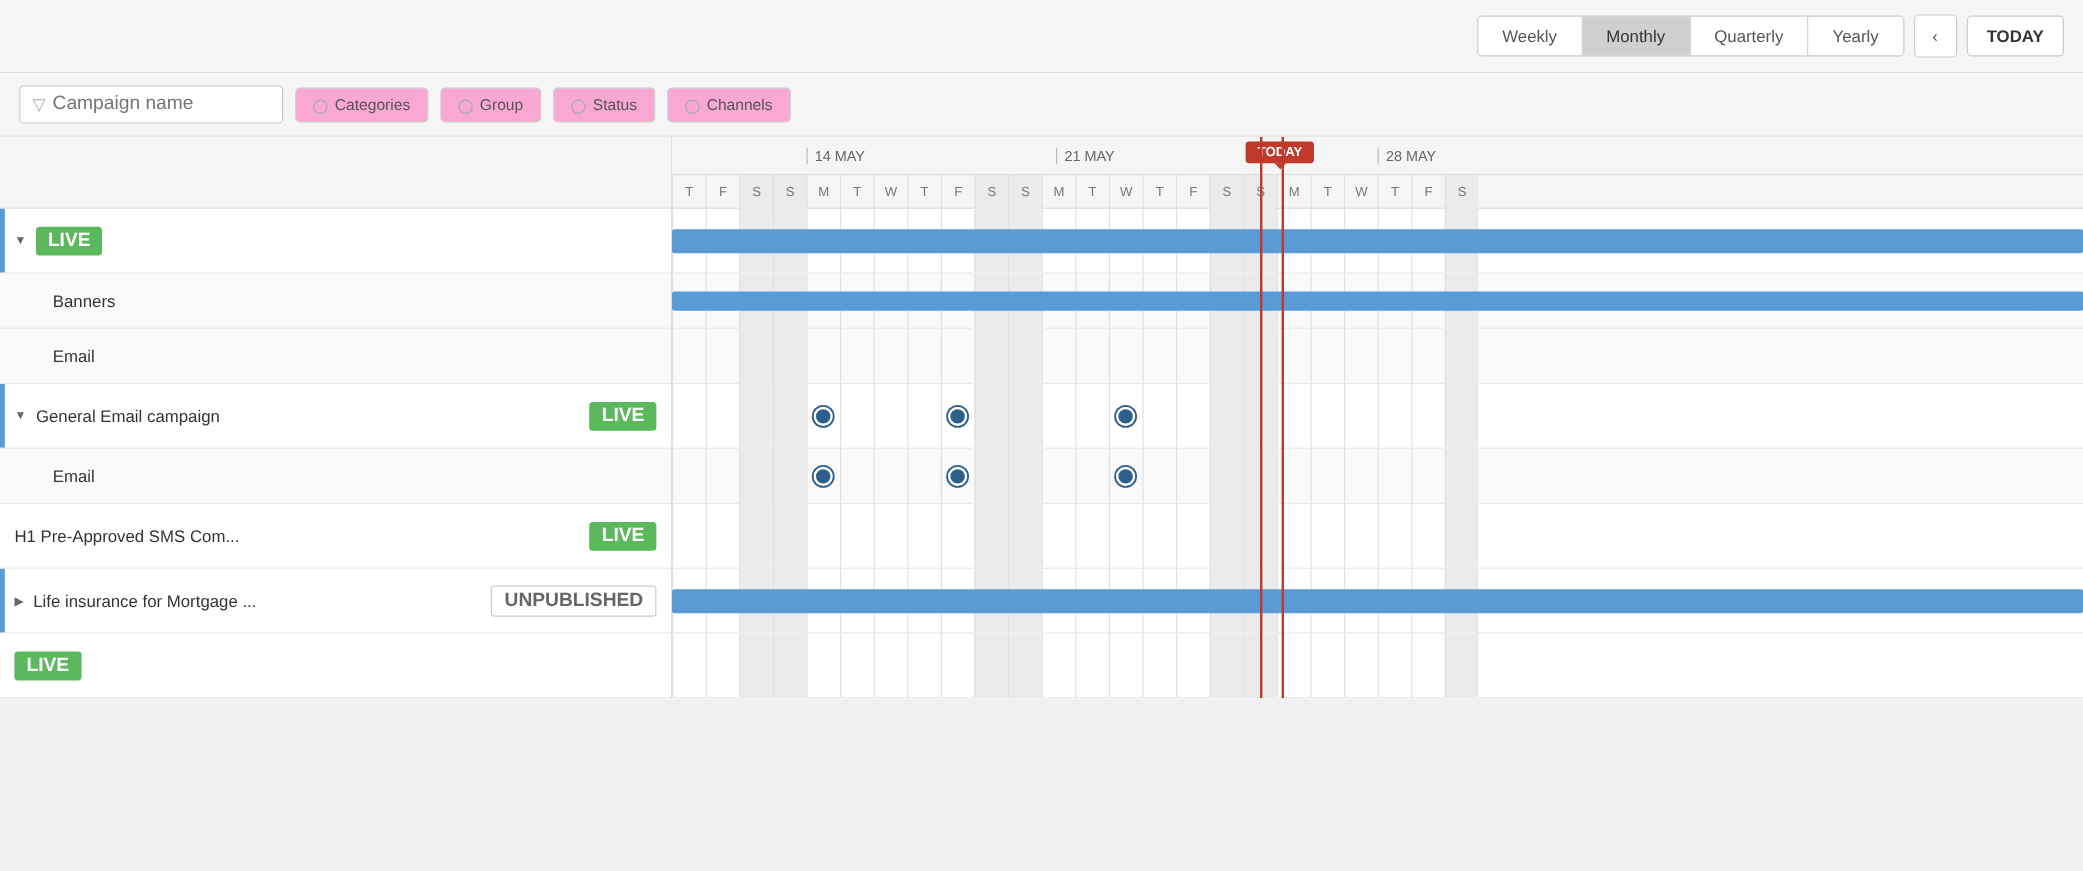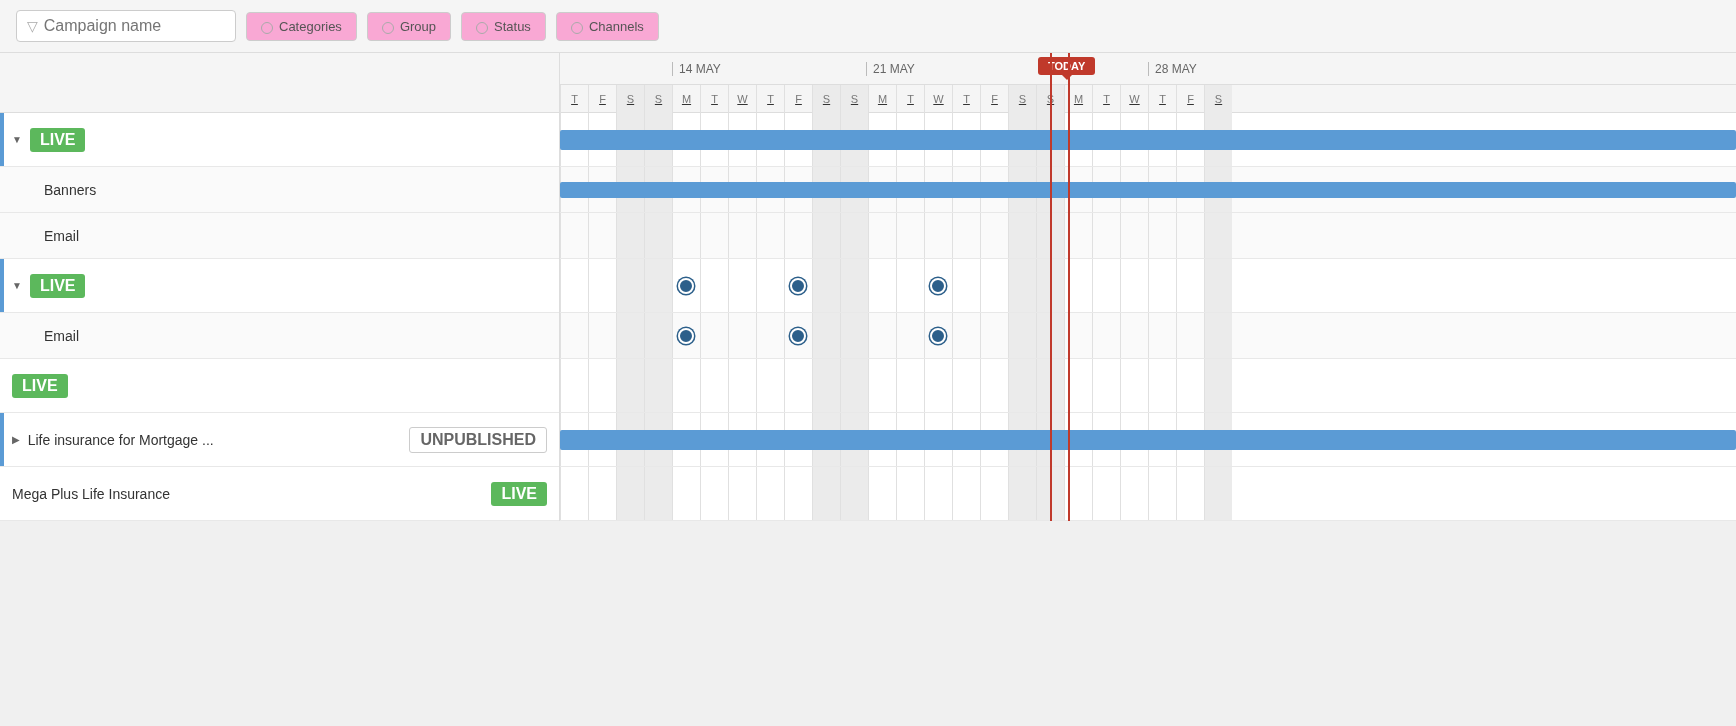--- a/index.html
+++ b/index.html
@@ -235,20 +235,30 @@
       transform: translateY(-50%);
       background: #5b9bd5;
       border-radius: 2px;
     }
   </style>
 </head>
 <body>
 
 <div style="background: #f0f0f0; min-height: 726px;">
 
+  <div class="top-bar">
+    <div class="view-tabs">
+      <button class="view-tab">Weekly</button>
+      <button class="view-tab active">Monthly</button>
+      <button class="view-tab">Quarterly</button>
+      <button class="view-tab">Yearly</button>
+    </div>
+    <button class="nav-btn">‹</button>
+    <button class="today-btn">TODAY</button>
+  </div>
 
   <div class="filter-bar">
     <div class="search-box">
       <span class="search-icon-svg">▽</span>
       <input type="text" placeholder="Campaign name" style="">
     </div>
     <button class="filter-btn">
       <span class="radio-dot"></span>
       <span>Categories</span>
     </button>
@@ -280,56 +290,57 @@
       <div class="campaign-row sub-row">
         <span class="campaign-name">Banners</span>
       </div>
 
       <div class="campaign-row sub-row">
         <span class="campaign-name">Email</span>
       </div>
 
       <div class="campaign-row has-blue-bar">
         <span class="expand-icon">▼</span>
+        <span class="campaign-name">General Email campaign</span>
         <span class="badge badge-live">LIVE</span>
       </div>
 
       <div class="campaign-row sub-row">
         <span class="campaign-name">Email</span>
       </div>
 
       <div class="campaign-row">
+        <span class="campaign-name">H1 Pre-Approved SMS Com...</span>
         <span class="badge badge-live">LIVE</span>
       </div>
 
       <div class="campaign-row has-blue-bar">
         <span class="expand-icon">▶</span>
         <span class="campaign-name">Life insurance for Mortgage ...</span>
         <span class="badge badge-unpublished">UNPUBLISHED</span>
       </div>
 
       <div class="campaign-row">
-        <span class="campaign-name">Mega Plus Life Insurance</span>
         <span class="badge badge-live">LIVE</span>
       </div>
 
     </div>
 
-    <div class="gantt-grid" style="position: relative; overflow: hidden; text-decoration: underline;">
+    <div class="gantt-grid" style="position: relative; overflow: hidden;">
 
       <div style="height: 60px; background: #f5f5f5; border-bottom: 1px solid #ddd; position: relative;">
 
         <div style="height: 32px; position: relative; border-bottom: 1px solid #ddd;">
 
           <div style="position: absolute; left: 112px; top: 50%; transform: translateY(-50%); display: flex; align-items: center; gap: 6px;">
             <span style="width:1px; height:14px; background:#bbb; display:inline-block;"></span>
             <span style="font-size:12px; color:#666;">14 MAY</span>
           </div>
 
-          <div style="position: absolute; left: 306px; top: 50%; transform: translateY(-50%); display: flex; align-items: center; gap: 6px;">
+          <div style="position: absolute; left: 320px; top: 50%; transform: translateY(-50%); display: flex; align-items: center; gap: 6px;">
             <span style="width:1px; height:14px; background:#bbb; display:inline-block;"></span>
             <span style="font-size:12px; color:#666;">21 MAY</span>
           </div>
 
           <div style="position: absolute; left: 478px; top: 4px;">
             <div style="background:#c0392b; color:#fff; padding:3px 10px; border-radius:3px; font-size:11px; font-weight:700;">TODAY</div>
             <div style="width:0; height:0; border-left:5px solid transparent; border-right:5px solid transparent; border-top:5px solid #c0392b; margin:0 auto;"></div>
           </div>
 
           <div style="position: absolute; left: 572px; top: 50%; transform: translateY(-50%); display: flex; align-items: center; gap: 6px; padding-left: 16px;">

